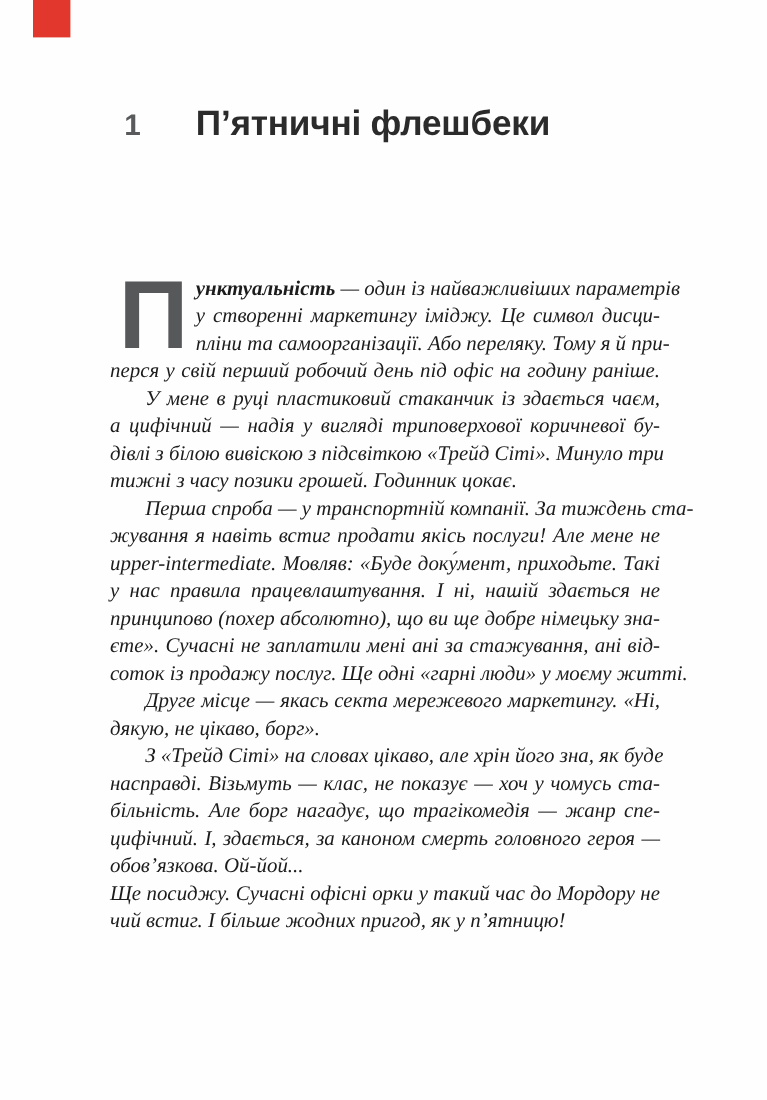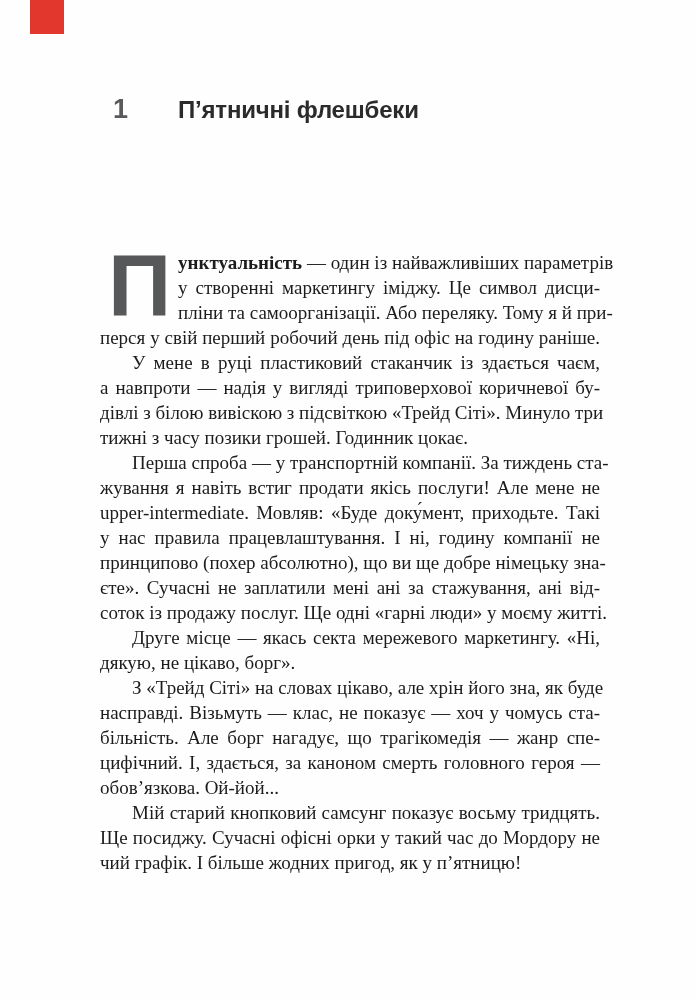--- a/index.html
+++ b/index.html
@@ -9,30 +9,30 @@
     font-family:"Liberation Serif",serif;
   }
   .marker{position:absolute;left:30px;top:0;width:34px;height:34px;}
   .chapter-header{position:absolute;left:113px;top:94px;right:60px;display:flex;align-items:baseline;}
   .chapter-number{
     flex:0 0 65px;font-family:"Liberation Sans",sans-serif;font-weight:700;
     font-size:27px;color:#595a5c;
   }
   .chapter-title{
     font-family:"Liberation Sans",sans-serif;font-weight:700;
-    font-size:24px;color:#2b2b2b;letter-spacing:-0.2px;
+    font-size:32px;color:#2b2b2b;letter-spacing:-0.2px;
   }
   .body-text{
     position:absolute;left:100px;top:250px;width:500px;
     font-size:19px;line-height:25px;color:#1c1c1c;
   }
   .paragraph{margin:0;}
   .line{
     text-align:justify;text-align-last:justify;
-    white-space:nowrap;overflow:visible;
+    white-space:nowrap;overflow:visible;font-style:italic;
   }
   .line.para-end{text-align-last:left;}
   .line.indent{text-indent:32px;}
   .line b{font-weight:700;}
   .dropcap{
     float:left;width:64px;height:73px;margin:1px 6px 0 8px;
     font-family:"Liberation Sans",sans-serif;font-weight:700;
     font-size:88px;line-height:70px;color:#57585a;overflow:visible;
   }
 </style>
@@ -51,44 +51,43 @@
   <div class="body-text">
       <div class="paragraph">
         <span class="dropcap">П</span>
         <div class="line"><b>унктуальність</b> — один із найважливіших параметрів</div>
         <div class="line">у створенні маркетингу іміджу. Це символ дисци-</div>
         <div class="line">пліни та самоорганізації. Або переляку. Тому я й при-</div>
         <div class="line">перся у свій перший робочий день під офіс на годину раніше.</div>
       </div>
       <div class="paragraph">
         <div class="line indent">У мене в руці пластиковий стаканчик із здається чаєм,</div>
-        <div class="line">а навпроти — надія у вигляді триповерхової коричневої бу-</div>
+        <div class="line">а цифічний — надія у вигляді триповерхової коричневої бу-</div>
         <div class="line">дівлі з білою вивіскою з підсвіткою «Трейд Сіті». Минуло три</div>
         <div class="line para-end">тижні з часу позики грошей. Годинник цокає.</div>
       </div>
       <div class="paragraph">
         <div class="line indent">Перша спроба — у транспортній компанії. За тиждень ста-</div>
         <div class="line">жування я навіть встиг продати якісь послуги! Але мене не</div>
         <div class="line">upper-intermediate. Мовляв: «Буде доку́мент, приходьте. Такі</div>
-        <div class="line">у нас правила працевлаштування. І ні, годину компанії не</div>
+        <div class="line">у нас правила працевлаштування. І ні, нашій здається не</div>
         <div class="line">принципово (похер абсолютно), що ви ще добре німецьку зна-</div>
         <div class="line">єте». Сучасні не заплатили мені ані за стажування, ані від-</div>
         <div class="line">соток із продажу послуг. Ще одні «гарні люди» у моєму житті.</div>
       </div>
       <div class="paragraph">
         <div class="line indent">Друге місце — якась секта мережевого маркетингу. «Ні,</div>
         <div class="line para-end">дякую, не цікаво, борг».</div>
       </div>
       <div class="paragraph">
         <div class="line indent">З «Трейд Сіті» на словах цікаво, але хрін його зна, як буде</div>
         <div class="line">насправді. Візьмуть — клас, не показує — хоч у чомусь ста-</div>
         <div class="line">більність. Але борг нагадує, що трагікомедія — жанр спе-</div>
         <div class="line">цифічний. І, здається, за каноном смерть головного героя —</div>
         <div class="line para-end">обов’язкова. Ой-йой...</div>
       </div>
       <div class="paragraph">
-        <div class="line indent">Мій старий кнопковий самсунг показує восьму тридцять.</div>
         <div class="line">Ще посиджу. Сучасні офісні орки у такий час до Мордору не</div>
-        <div class="line para-end">чий графік. І більше жодних пригод, як у п’ятницю!</div>
+        <div class="line para-end">чий встиг. І більше жодних пригод, як у п’ятницю!</div>
       </div>
     </div>
 
 </div>
 
 </body></html>

